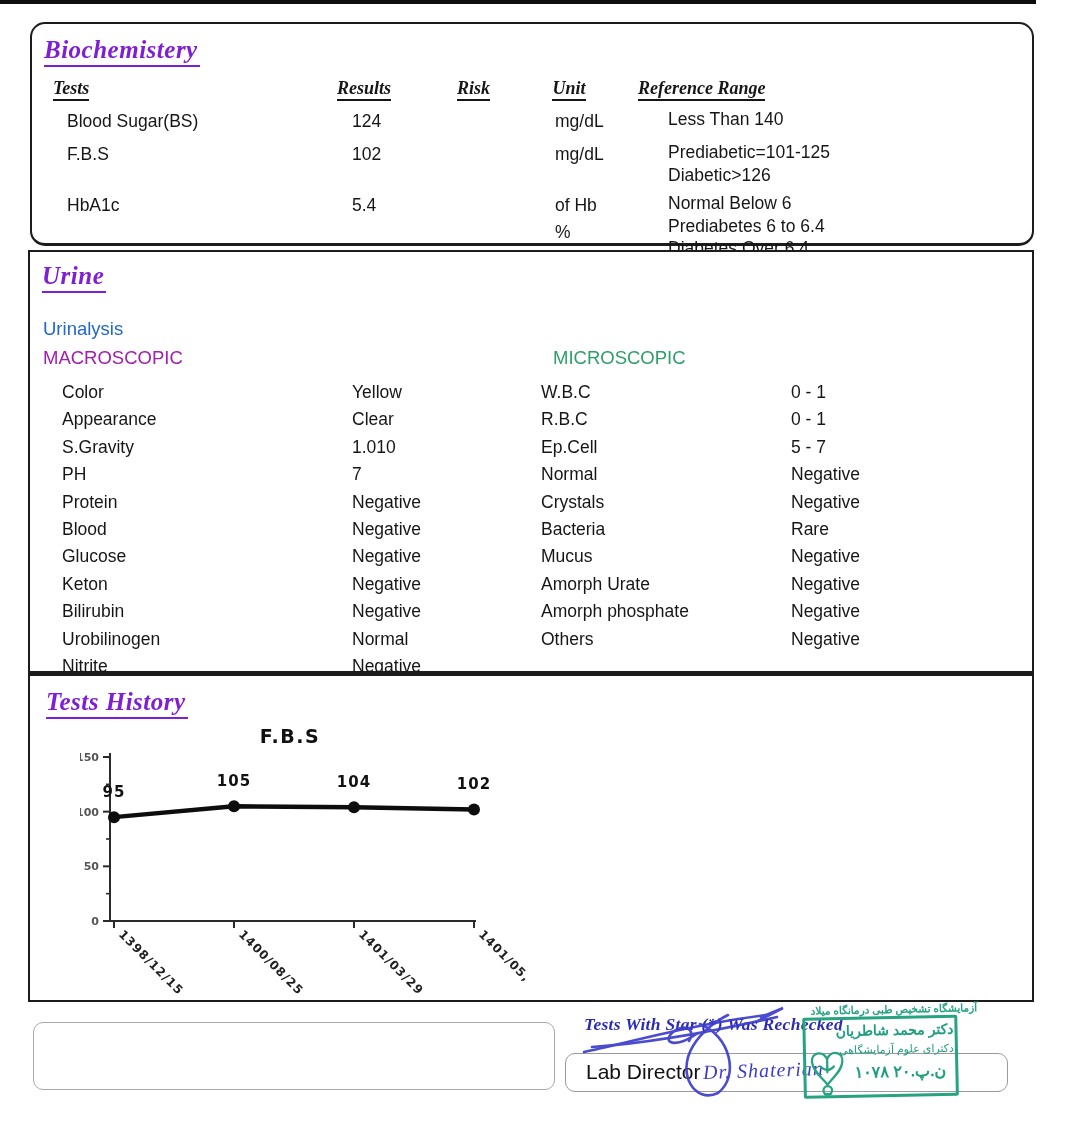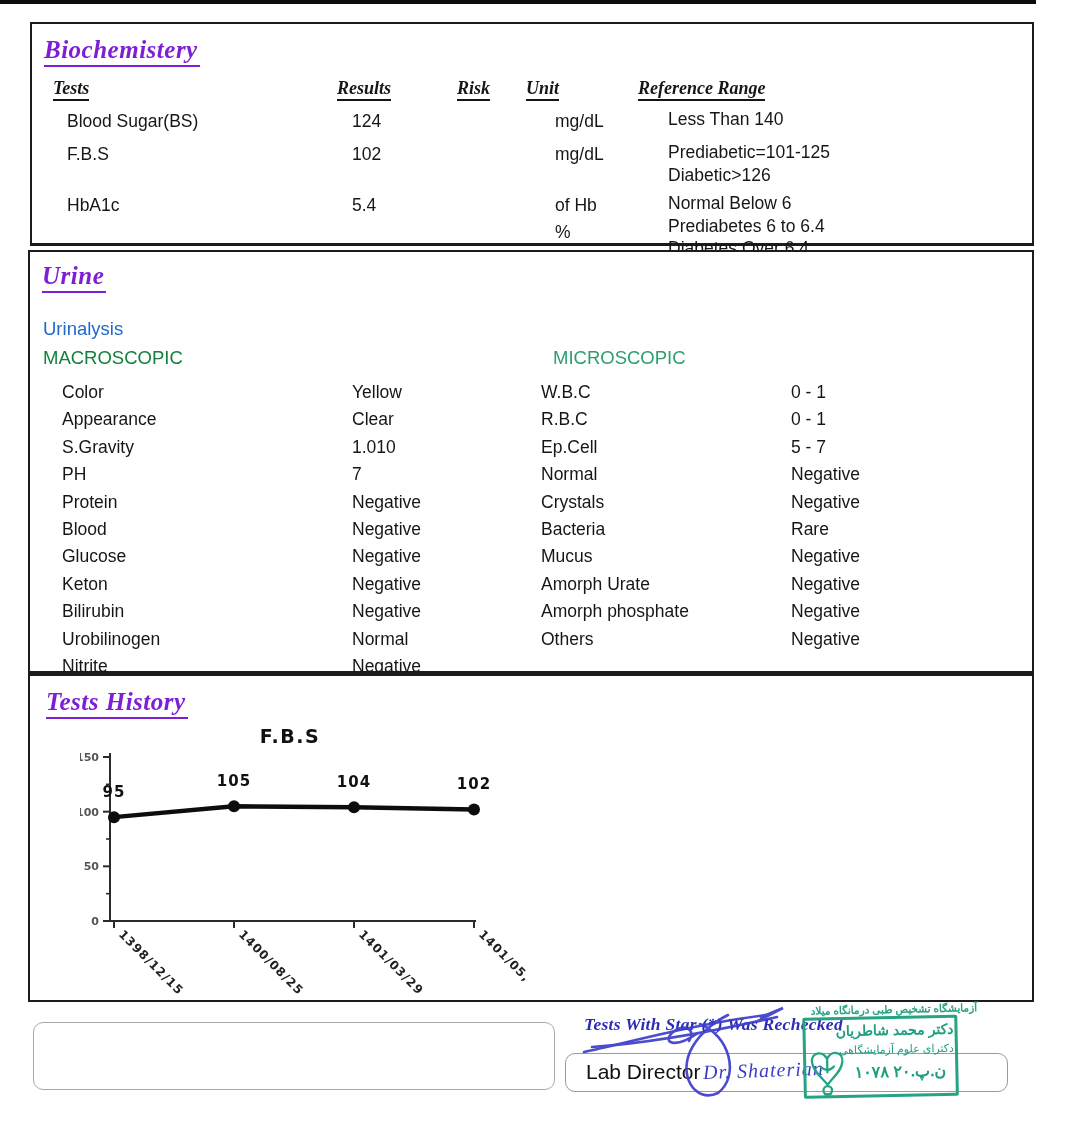--- a/index.html
+++ b/index.html
@@ -5,21 +5,21 @@
   * { margin:0; padding:0; box-sizing:border-box; }
   body { background:#e8e8e8; }
   .page {
     position:relative; width:1080px; height:1131px; background:#ffffff;
     font-family:"Liberation Sans", sans-serif; color:#161616; overflow:hidden;
     margin:0 auto;
   }
   .topbar { position:absolute; left:0; top:0; width:1036px; height:4px; background:#0d0d0d; }
 
   .box { position:absolute; background:#fff; border:2px solid #1c1c1c; }
-  #box-bio     { left:30px; top:22px;  width:1004px; height:224px; border-bottom-width:3px; }
+  #box-bio     { left:30px; top:22px;  width:1004px; height:224px; border-bottom-width:3px;border-radius:15px; }
   #box-urine   { left:28px; top:250px; width:1006px; height:423px; }
   #box-history { left:28px; top:673px; width:1006px; height:329px; border-top-width:3px; }
 
   .sec-title {
     font-family:"Liberation Serif", serif; font-style:italic; font-weight:bold;
     font-size:25px; display:inline-block; line-height:1.1;
     border-bottom:2.5px solid currentColor; padding:0 2px 1px 0; letter-spacing:0.5px;
   }
   #bio-title     { position:absolute; left:12px; top:12px; }
   #urine-title   { position:absolute; left:12px; top:10px; }
@@ -28,21 +28,21 @@
   
   .bio-table { position:absolute; left:0; top:54px; width:998px; }
   .bio-row { display:grid; grid-template-columns:275px 150px 57px 98px 1fr; align-items:start; }
   .bio-head { margin-bottom:7px; }
   .bio-head span {
     font-family:"Liberation Serif", serif; font-style:italic; font-weight:bold;
     font-size:18px; display:inline-block; border-bottom:2px solid #161616;
     padding-bottom:1px; line-height:20px;
   }
   .h-test { padding-left:21px; } .h-result { padding-left:30px; }
-  .h-risk { padding-left:0px; }  .h-unit { padding-left:12px; } .h-ref { padding-left:26px; }
+  .h-risk { padding-left:0px; }  .h-unit { padding-left:12px;text-align:center; } .h-ref { padding-left:26px; }
   .bio-data { font-size:17.5px; line-height:27px; margin-bottom:6px; }
   .c-test { padding-left:35px; } .c-result { padding-left:45px; }
   .c-unit { padding-left:41px; } .c-ref { padding-left:56px; }
   .c-ref div { line-height:22.5px; }
 
   
   .uri-subtitle { position:absolute; left:13px; top:66px; font-size:18.5px; }
   .uri-grouplabel { position:absolute; top:95px; font-size:18.5px; }
   .uri-list { position:absolute; top:127px; }
   .uri-row { display:grid; font-size:17.5px; line-height:27.4px; }
@@ -138,21 +138,21 @@
               <div>Diabetes Over 6.4</div>
             </div>
           </div>
         </div>
     </div>
   </div>
 
   <div class="box" id="box-urine">
     <span class="sec-title" id="urine-title" style="color:#7e1fd6">Urine</span>
     <div class="uri-subtitle" style="color:#2268cc">Urinalysis</div>
-    <div class="uri-grouplabel" style="left:13px;color:#15803d">MACROSCOPIC</div>
+    <div class="uri-grouplabel" style="left:13px;color:#a21caf">MACROSCOPIC</div>
     <div class="uri-grouplabel" style="left:523px;color:#2f9e6b">MICROSCOPIC</div>
     <div class="uri-list" id="uri-left">
         <div class="uri-row">
           <div>Color</div>
           <div>Yellow</div>
         </div>
         <div class="uri-row">
           <div>Appearance</div>
           <div>Clear</div>
         </div>

